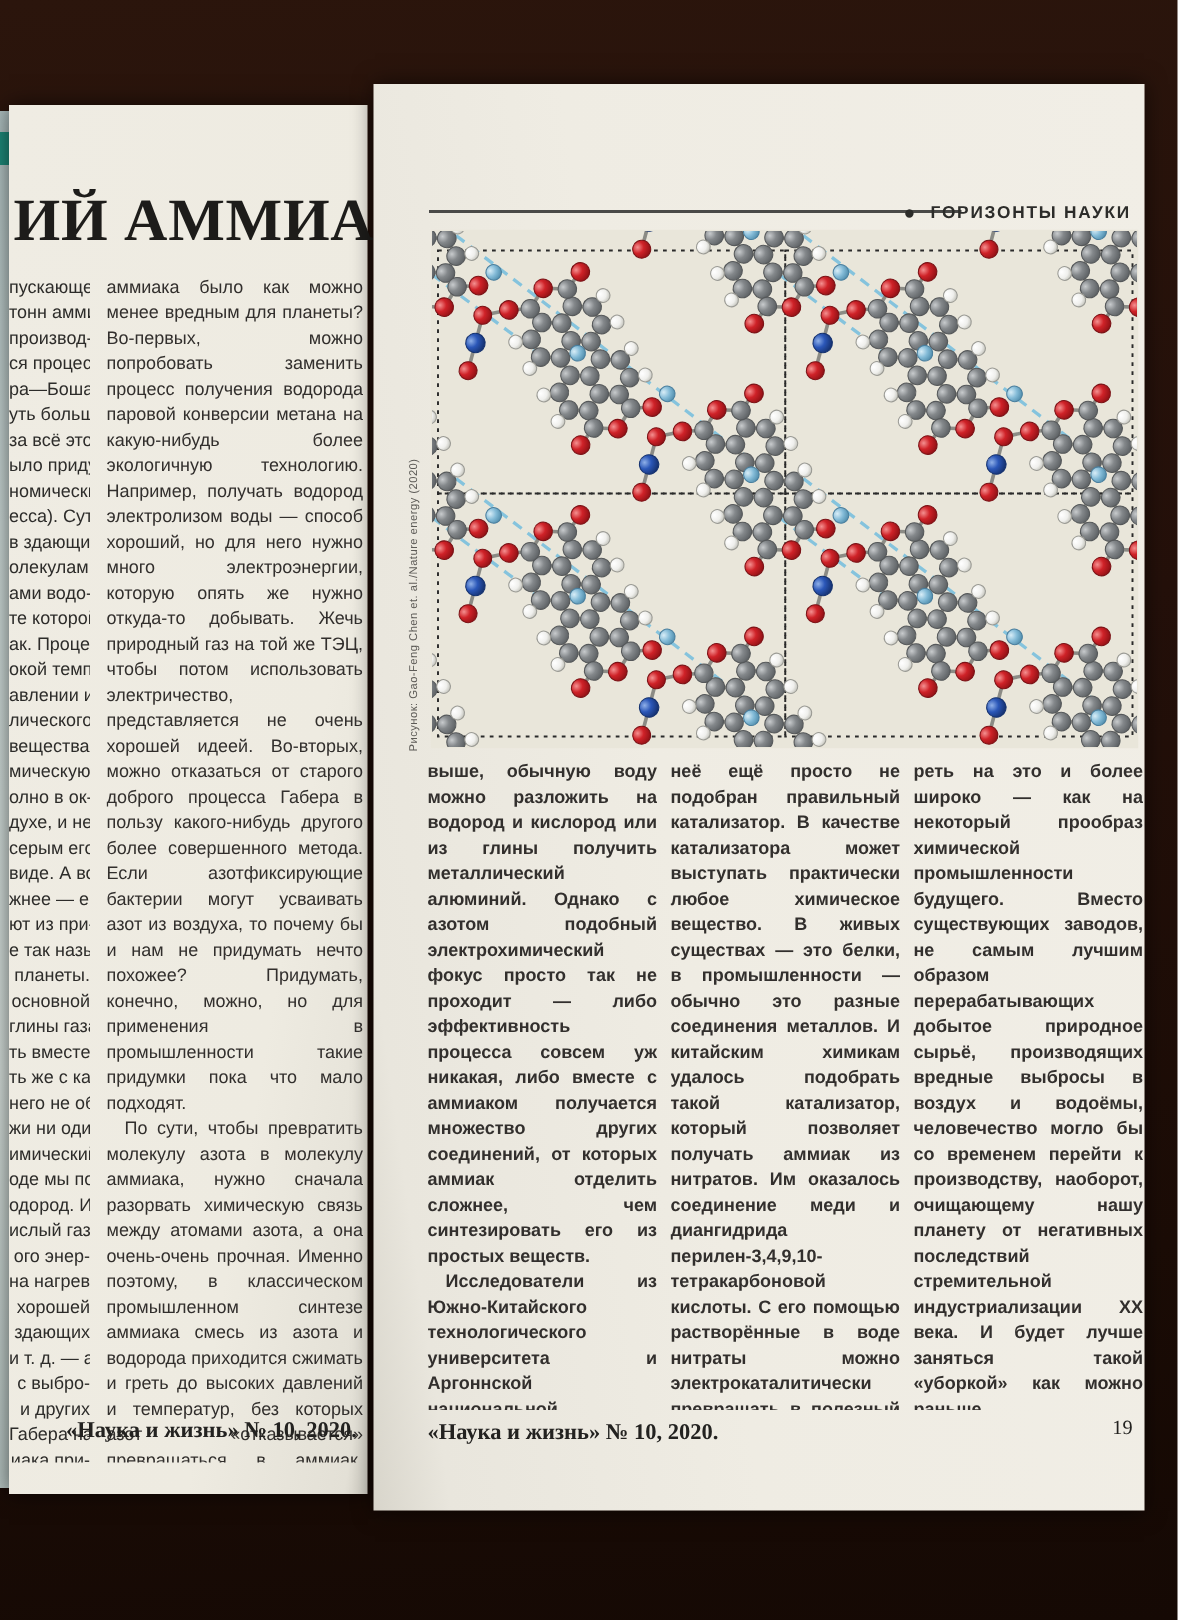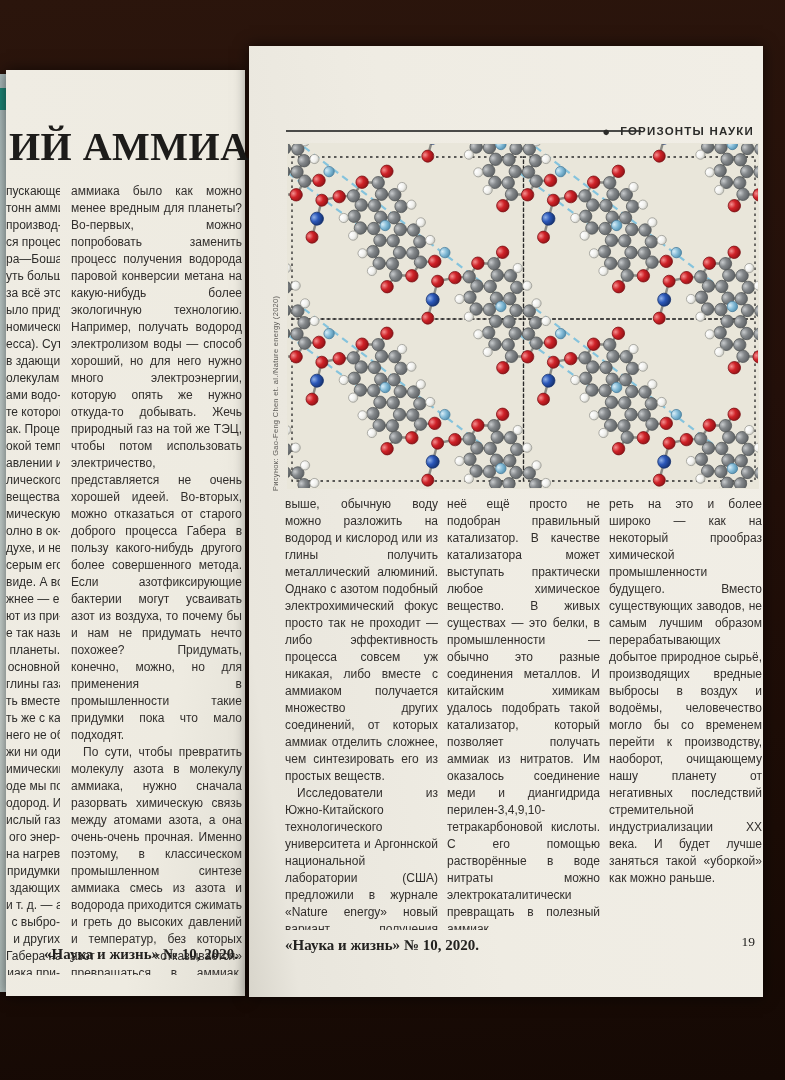--- a/index.html
+++ b/index.html
@@ -17,29 +17,29 @@
     font-size:40px;letter-spacing:.5px;color:#1d1c1a;white-space:nowrap;}
   .lp-cols{position:absolute;left:0;top:113px;display:flex;gap:11px;}
   .cut-col{width:54px;height:792px;overflow:hidden;}
   .cut-line{font-size:12px;line-height:17px;color:#2d2c2a;text-align:right;white-space:nowrap;overflow:hidden;}
   .lp-col2{width:171px;height:792px;overflow:hidden;}
   .body-text p{margin:0;font-size:12px;line-height:17px;color:#322f2d;text-align:justify;}
   .body-text p.ind{text-indent:12px;}
   .pg-footer{position:absolute;font-family:"Liberation Serif",serif;font-weight:bold;font-size:15px;color:#232220;white-space:nowrap;}
   .lp-footer{left:38px;top:876px;}
   
-  .page-right{left:249px;top:46px;width:514px;height:951px;background:linear-gradient(262deg,#f1eee6 0%,#efece3 60%,#e9e6dd 92%,#d8d5cb 100%);}
+  .page-right{left:249px;top:56px;width:514px;height:951px;background:linear-gradient(262deg,#f1eee6 0%,#efece3 60%,#e9e6dd 92%,#d8d5cb 100%);}
   .rp-rule{position:absolute;left:37px;top:84px;width:355px;height:1.5px;background:#4a4a48;}
   .rp-header{position:absolute;right:9px;top:77px;font-size:11.5px;font-weight:bold;letter-spacing:1.2px;color:#2c2c2a;white-space:nowrap;}
   .rp-header .bullet{font-size:13px;margin-right:9px;position:relative;top:.5px;}
   .figure-wrap{position:absolute;left:38px;top:97px;width:472px;height:346px;}
   .credit{position:absolute;left:22px;top:445px;transform:rotate(-90deg);transform-origin:left top;
     font-size:7.5px;color:#5c5a56;letter-spacing:.3px;white-space:nowrap;}
   .rp-cols{position:absolute;left:36px;top:450px;display:flex;gap:9px;}
-  .rp-col{width:153px;height:434px;overflow:hidden;}
+  .rp-col{width:153px;height:434px;overflow:hidden;font-weight:bold;}
   .caption{font-family:"Liberation Serif",serif;font-style:italic;font-size:11.8px;line-height:15.5px;
     color:#33322f;text-align:justify;margin:0 0 10px 0;letter-spacing:.2px;}
   .rp-footer{left:36px;top:891px;width:153px;text-align:center;}
   .page-num{position:absolute;right:8px;top:888px;font-family:"Liberation Serif",serif;font-weight:normal;font-size:13.5px;color:#232220;}
 </style>
 </head>
 <body>
 
 <div class="edge-strip"></div>
 <div class="edge-teal"></div>
@@ -81,21 +81,21 @@
         <div class="cut-line">ть вместе с</div>
         <div class="cut-line">ть же с ка-</div>
         <div class="cut-line">него не об-</div>
         <div class="cut-line">жи ни один</div>
         <div class="cut-line">имический</div>
         <div class="cut-line">оде мы по-</div>
         <div class="cut-line">одород. И</div>
         <div class="cut-line">ислый газ.</div>
         <div class="cut-line">ого энер-</div>
         <div class="cut-line">на нагрев</div>
-        <div class="cut-line">придумки</div>
+        <div class="cut-line">хорошей</div>
         <div class="cut-line">здающих</div>
         <div class="cut-line">и т. д. — а</div>
         <div class="cut-line">с выбро-</div>
         <div class="cut-line">и других</div>
         <div class="cut-line">Габера на</div>
         <div class="cut-line">иака при-</div>
       </div>
     <div class="lp-col2 body-text">
       <p>аммиака было как можно менее вредным для планеты? Во-первых, можно попробовать заменить процесс получения водорода паровой конверсии метана на какую-нибудь более экологичную технологию. Например, получать водород электролизом воды — способ хороший, но для него нужно много электроэнергии, которую опять же нужно откуда-то добывать. Жечь природный газ на той же ТЭЦ, чтобы потом использовать электричество, представляется не очень хорошей идеей. Во-вторых, можно отказаться от старого доброго процесса Габера в пользу какого-нибудь другого более совершенного метода. Если азотфиксирующие бактерии могут усваивать азот из воздуха, то почему бы и нам не придумать нечто похожее? Придумать, конечно, можно, но для применения в промышленности такие придумки пока что мало подходят.</p>
       <p class="ind">По сути, чтобы превратить молекулу азота в молекулу аммиака, нужно сначала разорвать химическую связь между атомами азота, а она очень-очень прочная. Именно поэтому, в классическом промышленном синтезе аммиака смесь из азота и водорода приходится сжимать и греть до высоких давлений и температур, без которых азот «отказывается» превращаться в аммиак. Иногда на помощь химикам приходит своеобразная «волшебная палочка» — электролиз. Под действием электрического тока протекают самые разные химические реакции. Например, как мы уже говорили</p>

